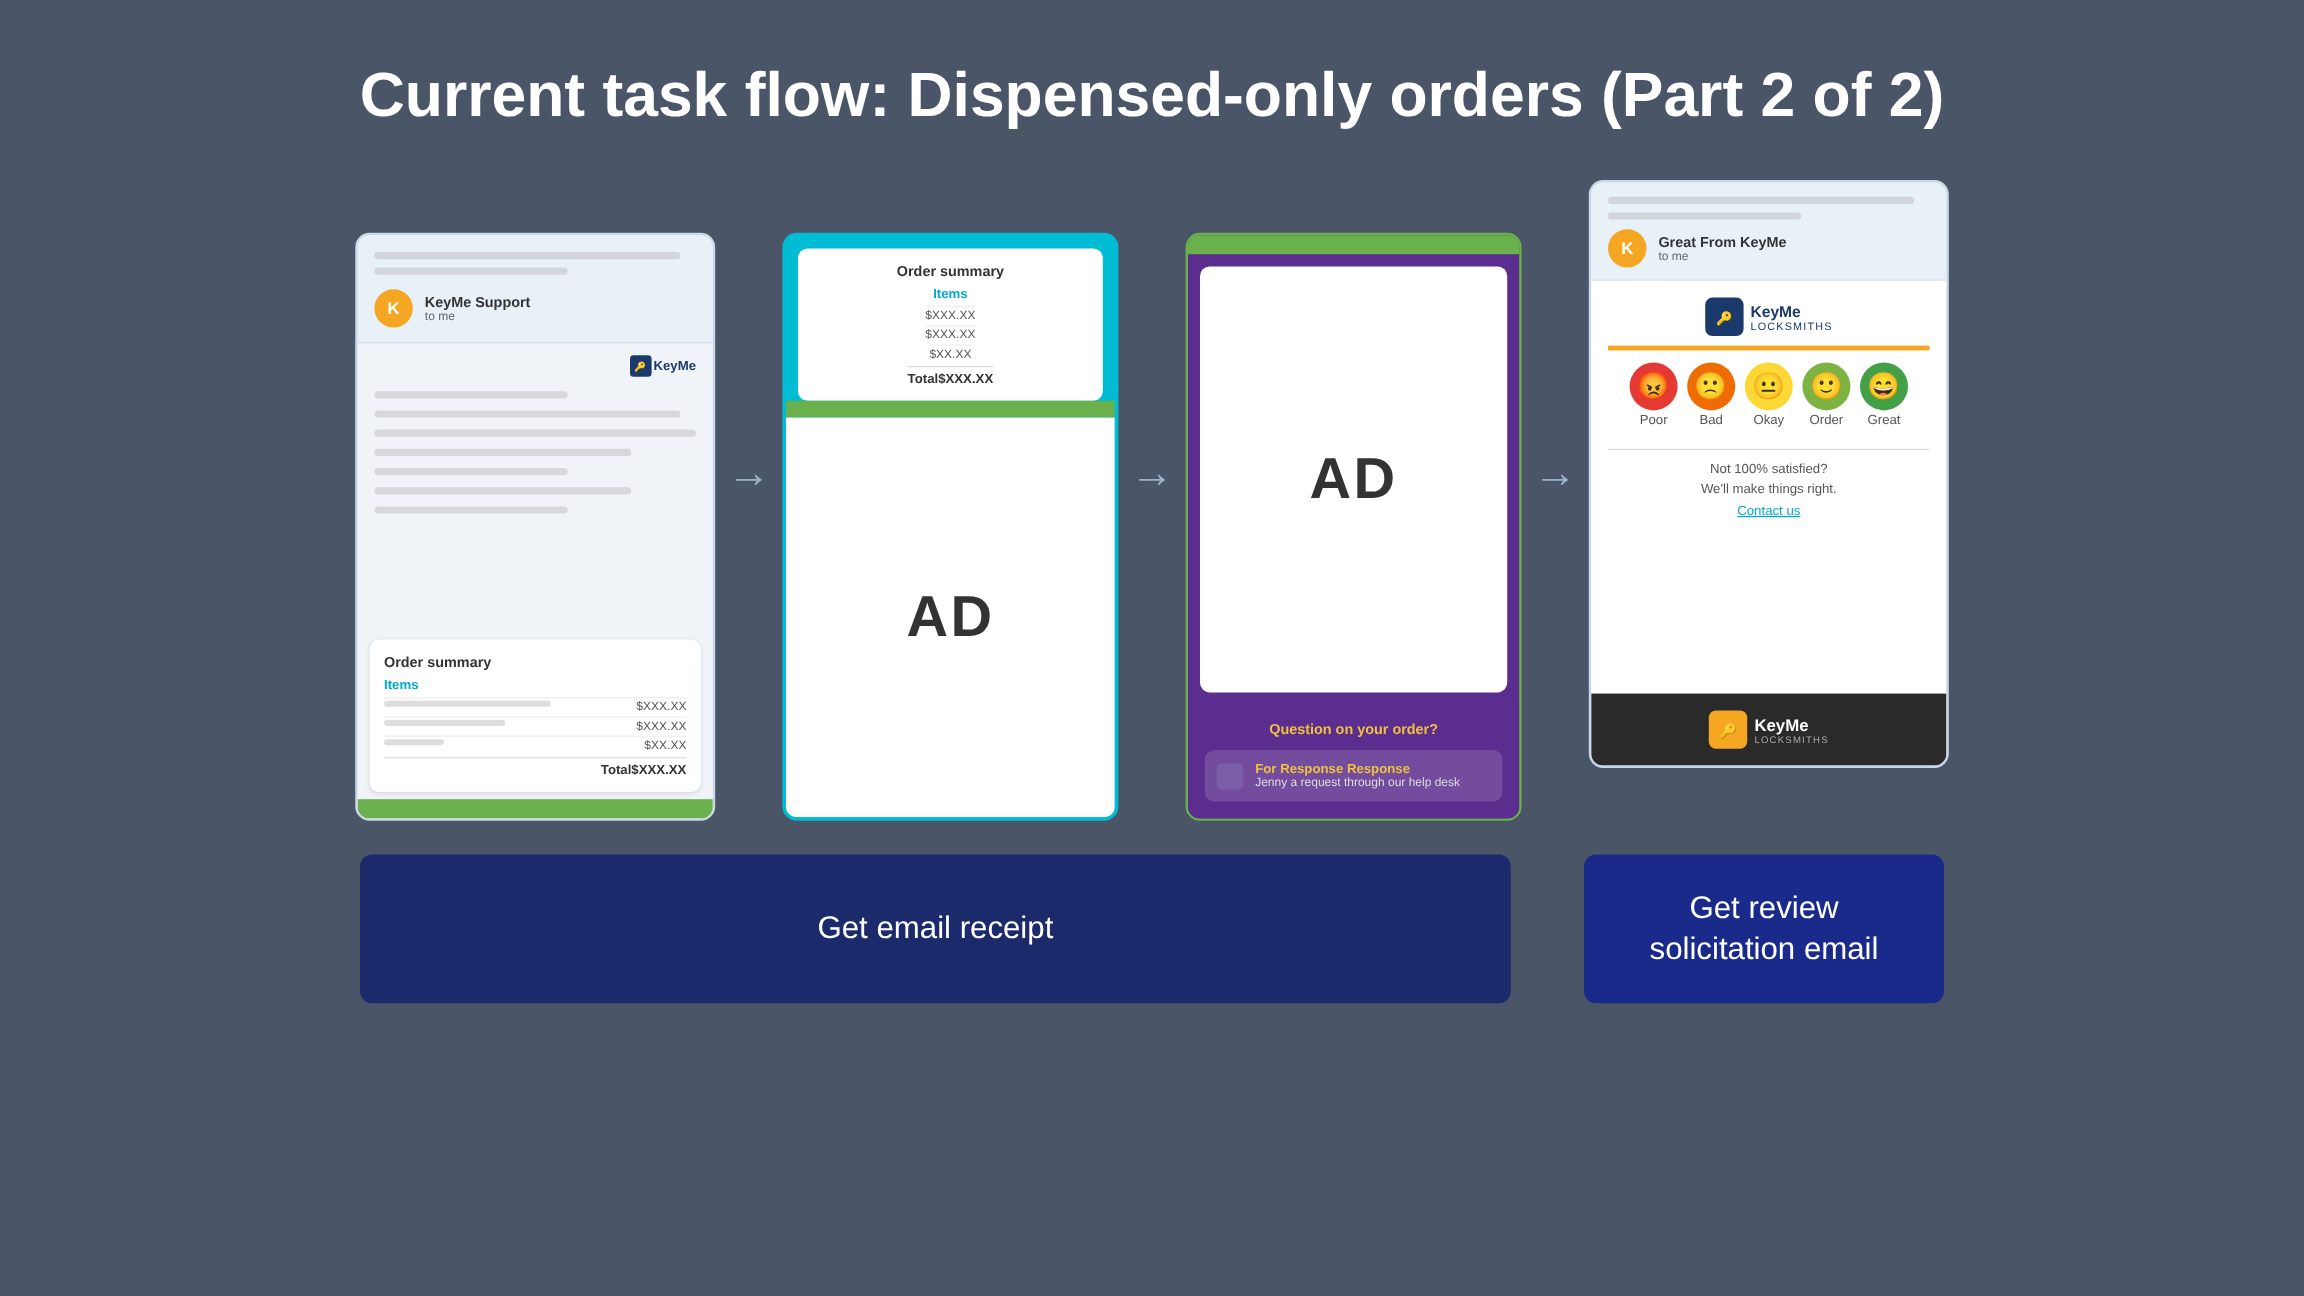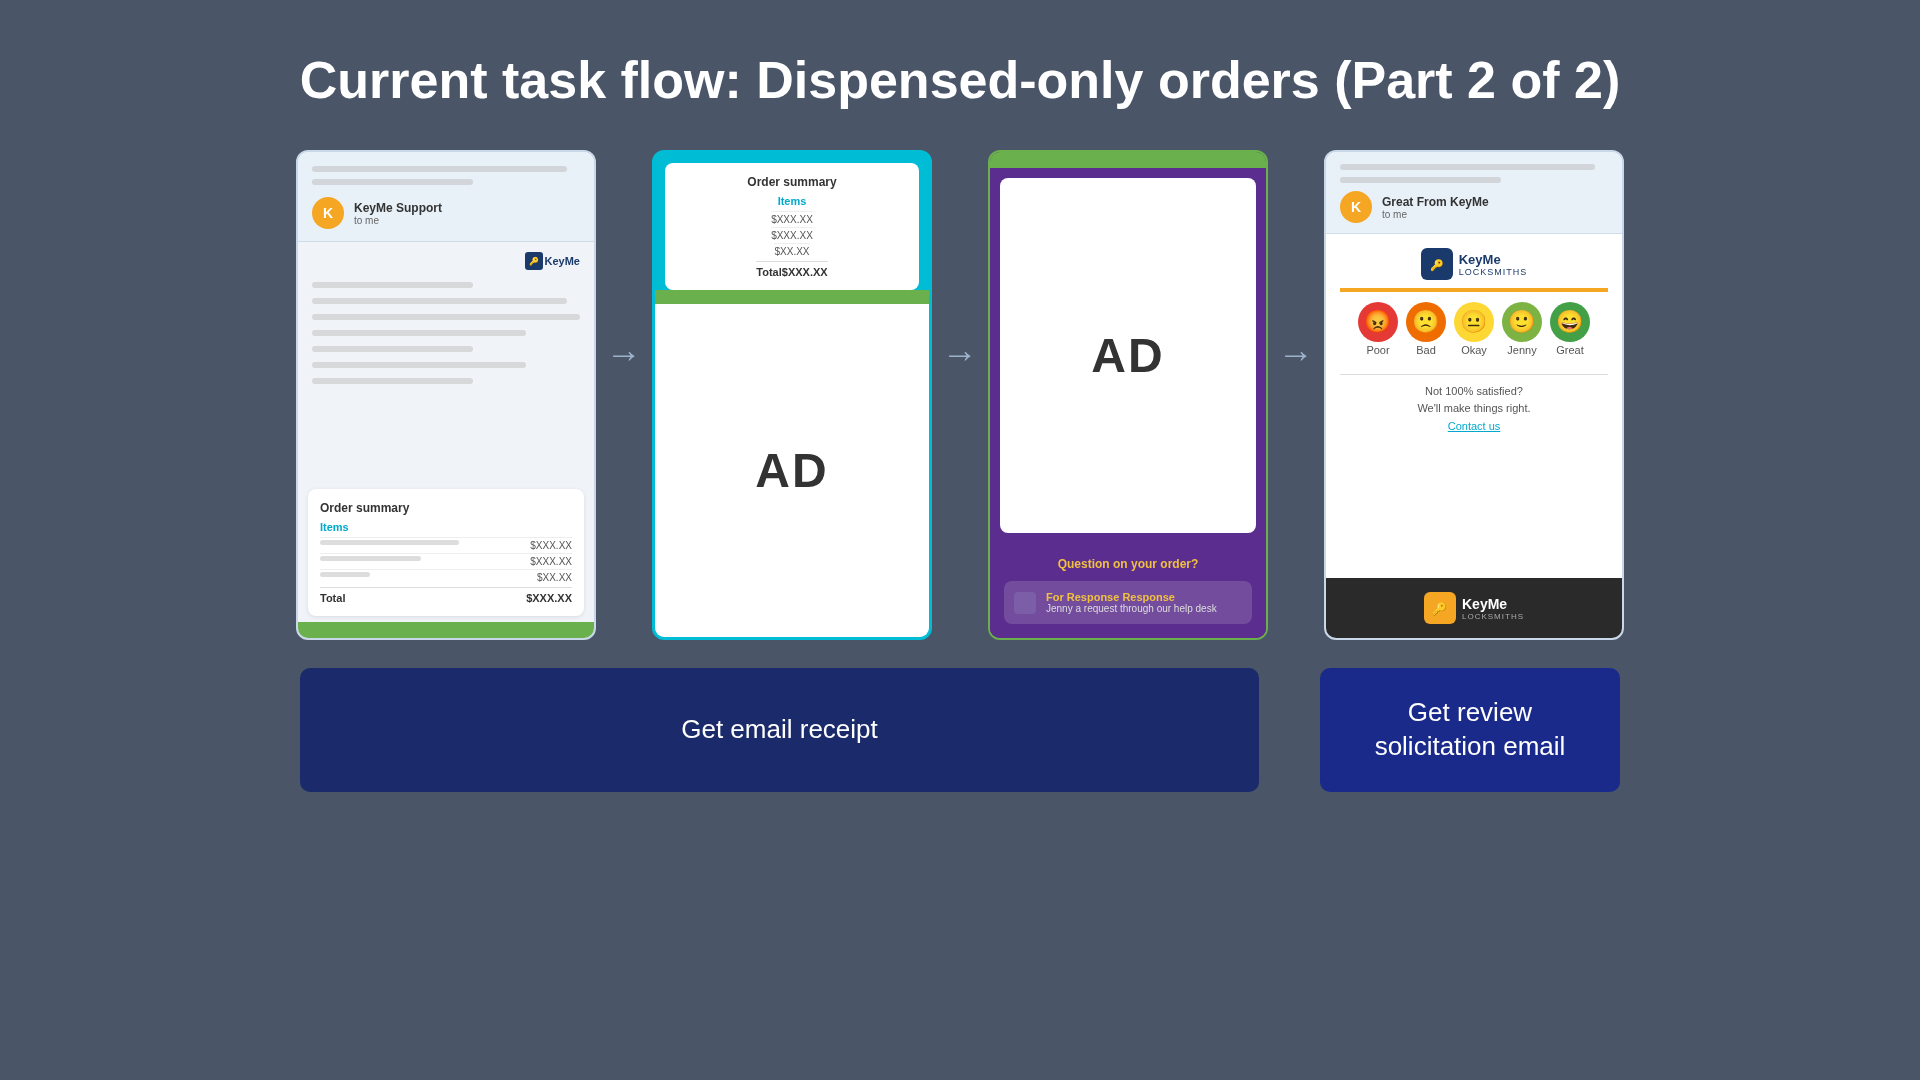--- a/index.html
+++ b/index.html
@@ -34,20 +34,21 @@
 
     .flow-section {
       display: flex;
       flex-direction: column;
       align-items: center;
     }
 
     .card-with-arrow {
       display: flex;
       align-items: center;
+      margin-top: 44px;
     }
 
     .arrow {
       font-size: 36px;
       color: #9cb3c9;
       margin: 0 10px;
       margin-bottom: 90px;
     }
 
     
@@ -176,21 +177,21 @@
 
     .order-row-squiggle {
       height: 5px;
       background: #bbb;
       border-radius: 3px;
       opacity: 0.5;
     }
 
     .order-total-row {
       display: flex;
-      justify-content: space-between;
+      justify-content: flex-end;
       font-size: 11px;
       font-weight: bold;
       color: #333;
       padding-top: 4px;
       border-top: 1px solid #ddd;
       margin-top: 2px;
     }
 
     .card-green-bar {
       height: 16px;
@@ -686,21 +687,21 @@
             <div class="emoji-item">
               <div class="emoji-circle emoji-bad">🙁</div>
               <span class="emoji-label">Bad</span>
             </div>
             <div class="emoji-item">
               <div class="emoji-circle emoji-okay">😐</div>
               <span class="emoji-label">Okay</span>
             </div>
             <div class="emoji-item">
               <div class="emoji-circle emoji-good">🙂</div>
-              <span class="emoji-label">Jenny</span>
+              <span class="emoji-label">Order</span>
             </div>
             <div class="emoji-item">
               <div class="emoji-circle emoji-great">😄</div>
               <span class="emoji-label">Great</span>
             </div>
           </div>
 
           <div class="divider-line"></div>
 
           <div class="not-satisfied-text">

